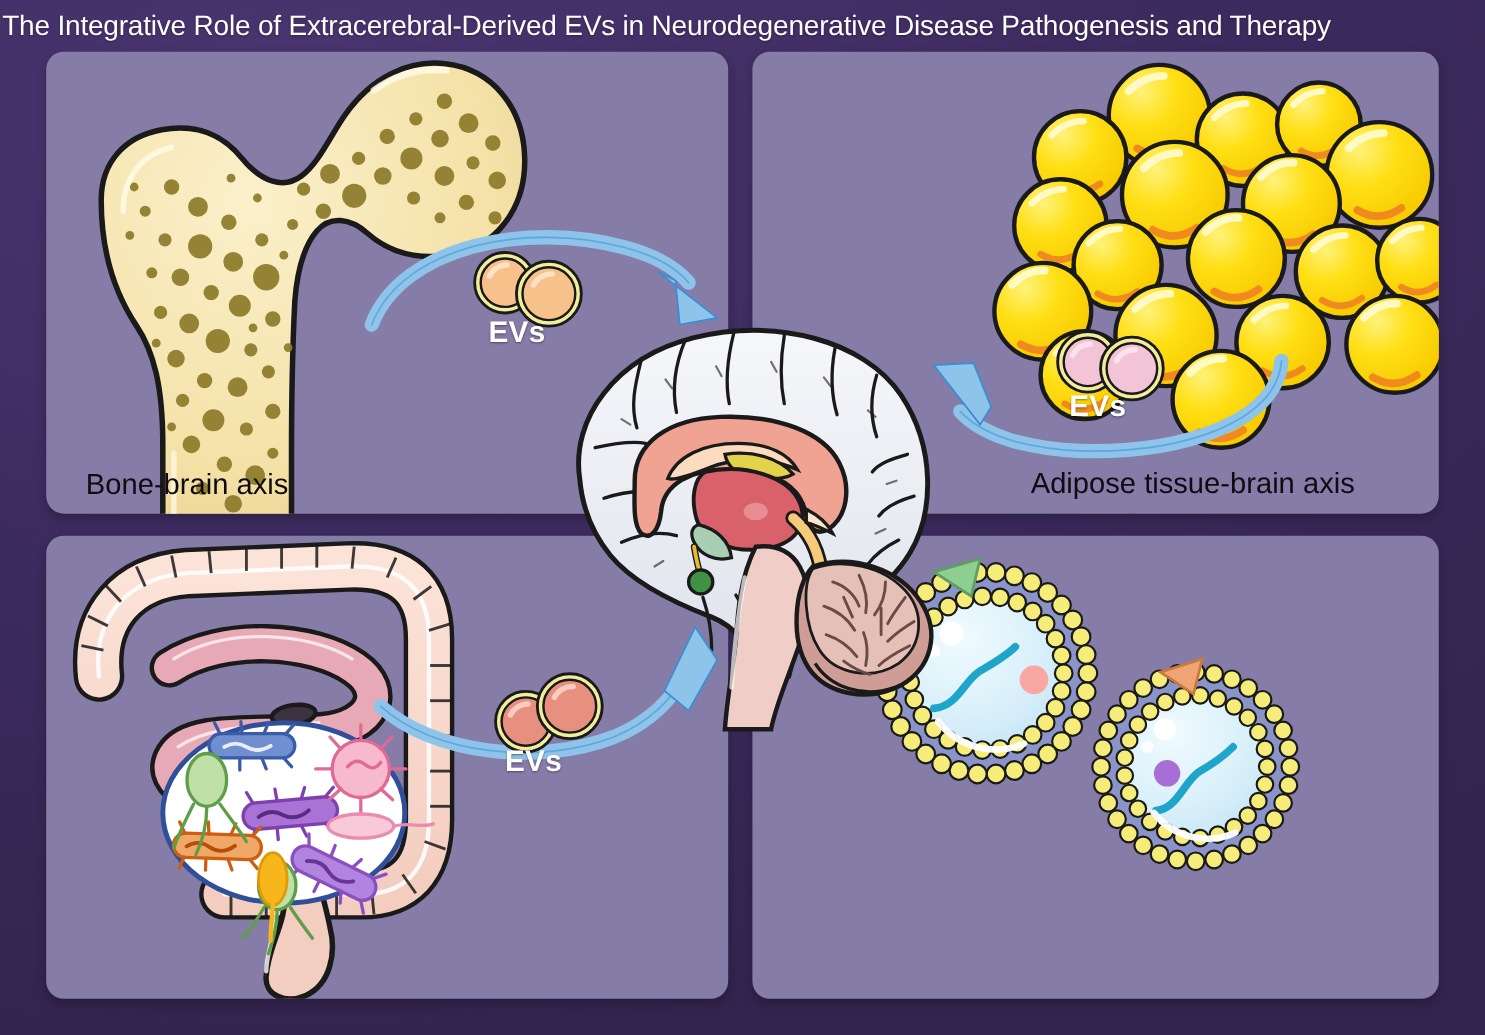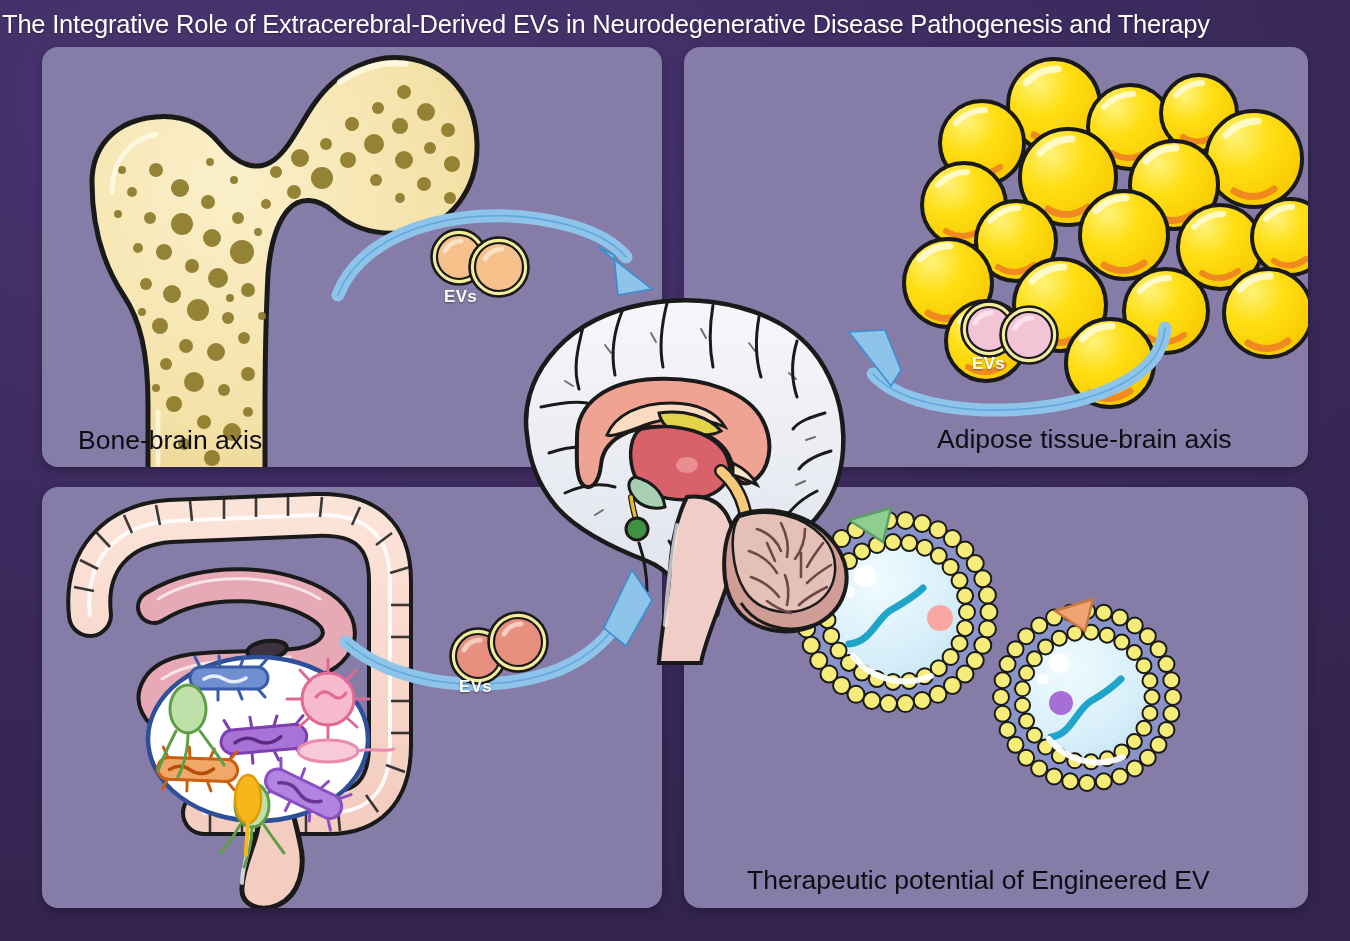--- a/index.html
+++ b/index.html
@@ -33,21 +33,21 @@
   #panel-eng{left:684px;top:487px;width:624px;height:421px;}
   .panel-label{
     position:absolute;color:#0e0c12;font-size:26.5px;white-space:nowrap;
   }
   #lbl-bone{left:78px;top:425px;}
   #lbl-adipose{left:937px;top:424px;}
   #lbl-gut{left:62px;top:865px;}
   #lbl-eng{left:747px;top:865px;}
   .art{position:absolute;}
   .evlabel{
-    position:absolute;color:#ffffff;font-size:17px;font-weight:bold;
+    position:absolute;color:#ffffff;font-size:27px;font-weight:bold;
     letter-spacing:.3px;text-shadow:0 1px 2px rgba(0,0,0,.45);
   }
   #ev-lbl-bone{left:444px;top:287px;}
   #ev-lbl-adipose{left:972px;top:354px;}
   #ev-lbl-gut{left:459px;top:677px;}
   svg{display:block;overflow:visible;}
 </style>
 </head>
 <body>
 
@@ -686,15 +686,14 @@
     <path d="M20,38 a18,18 0 0 1 16,-10" fill="none" stroke="#f7cfc4" stroke-width="5" stroke-linecap="round" opacity=".95"></path>
     <circle cx="74" cy="30" r="27" fill="#e8907f" stroke="#f2ed9c" stroke-width="6"></circle>
     <circle cx="74" cy="30" r="29.5" fill="none" stroke="#1a1a1a" stroke-width="2.6"></circle>
     <circle cx="74" cy="30" r="24" fill="none" stroke="#1a1a1a" stroke-width="2.2"></circle>
     <path d="M60,22 a19,19 0 0 1 17,-10" fill="none" stroke="#f7cfc4" stroke-width="5" stroke-linecap="round" opacity=".95"></path>
   </svg>
   <div class="evlabel" id="ev-lbl-gut">EVs</div>
 
   <div class="panel-label" id="lbl-bone">Bone-brain axis</div>
   <div class="panel-label" id="lbl-adipose">Adipose tissue-brain axis</div>
-  <div class="panel-label" id="lbl-eng">Therapeutic potential of Engineered EV</div>
 
 </div>
 
 </body></html>

